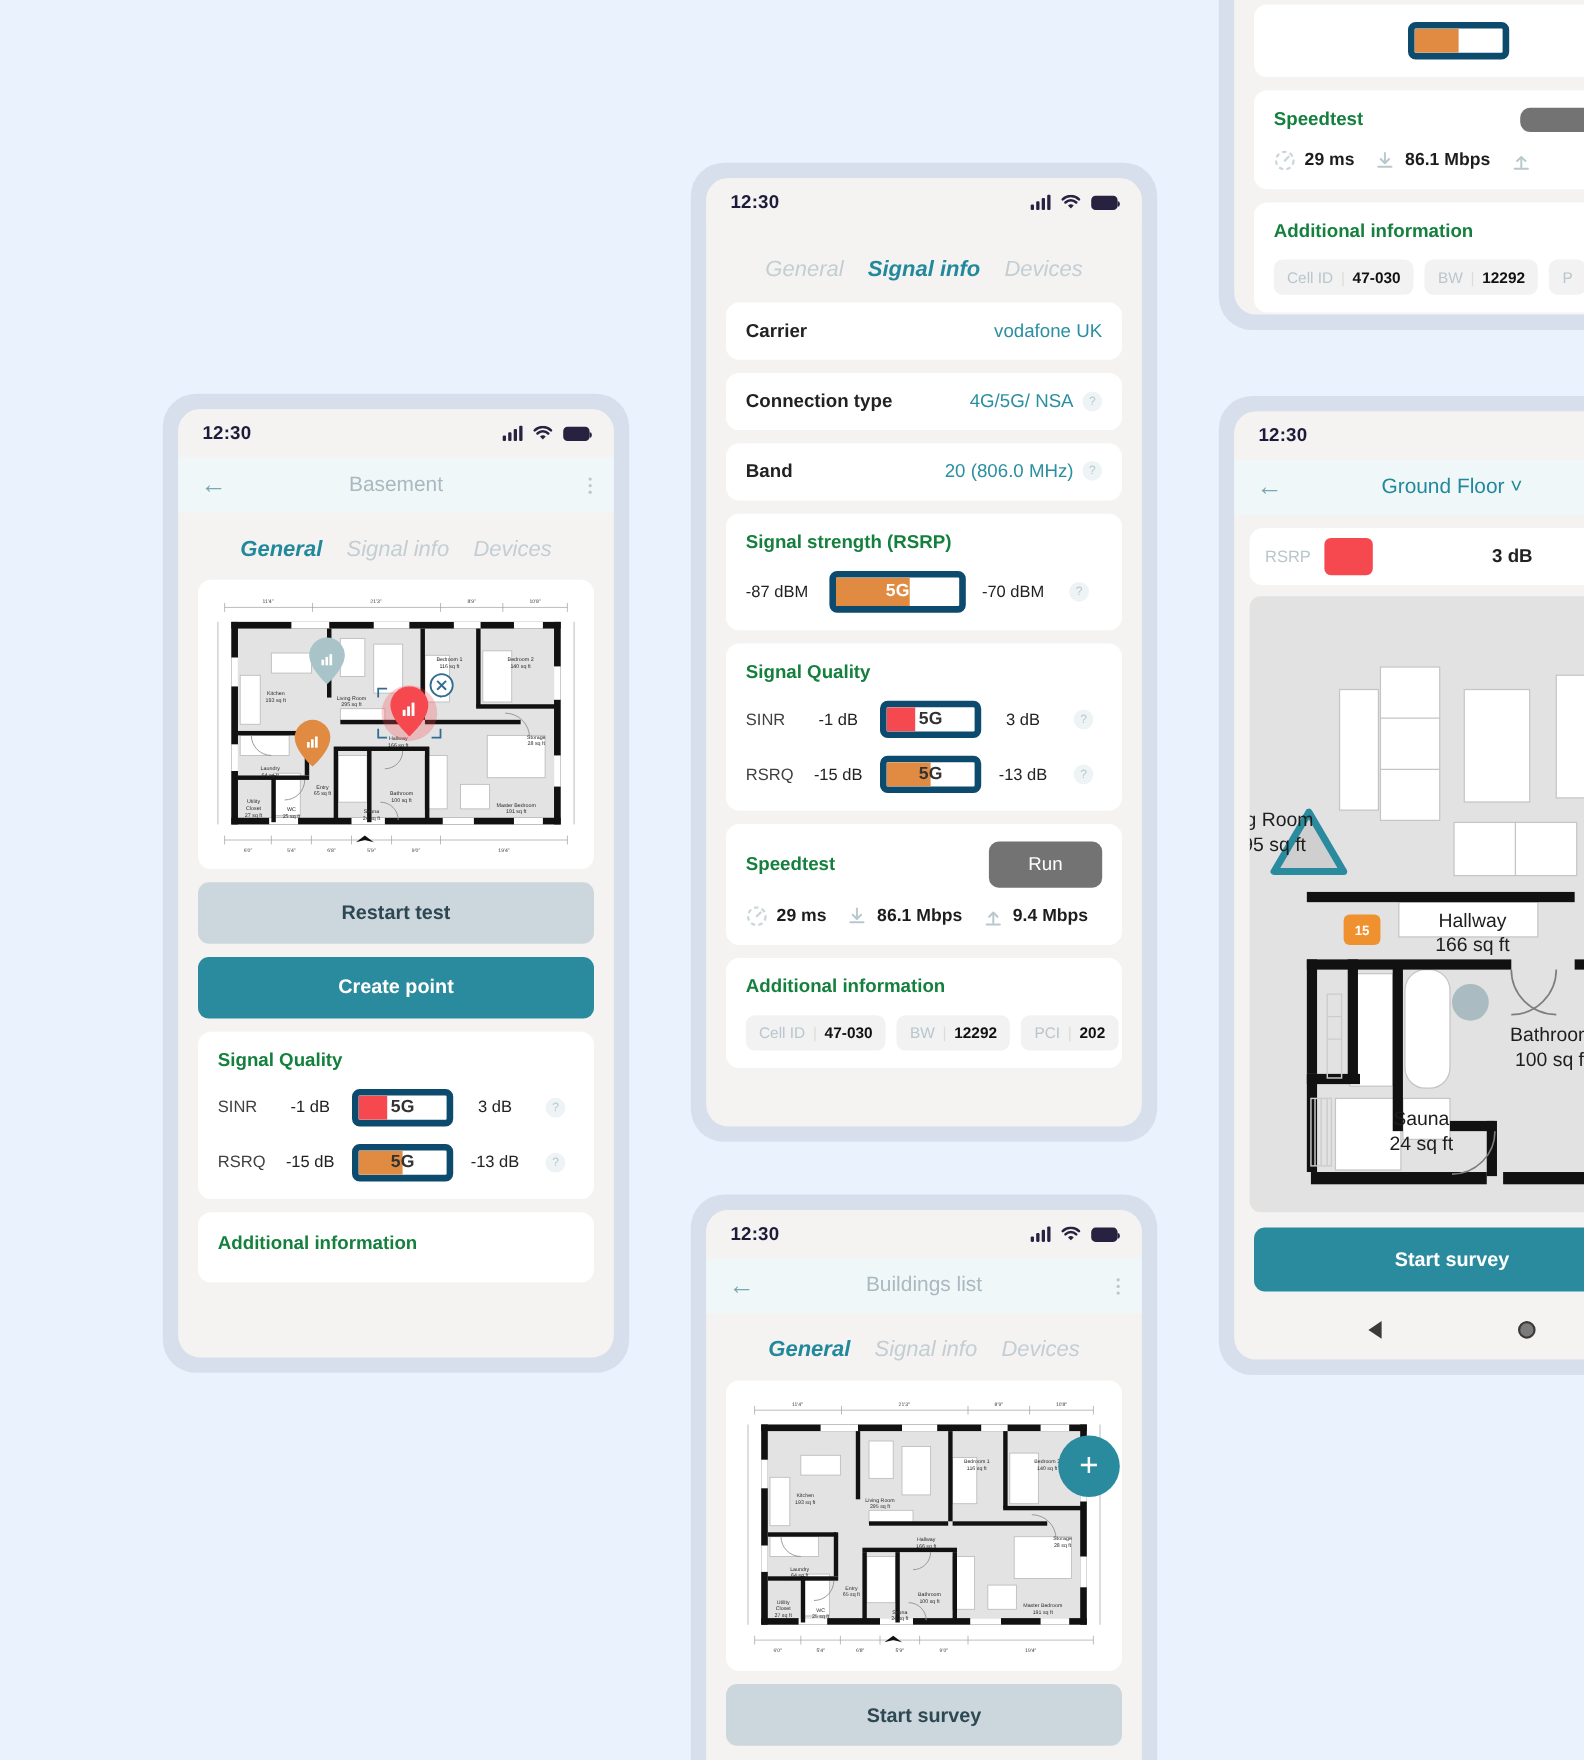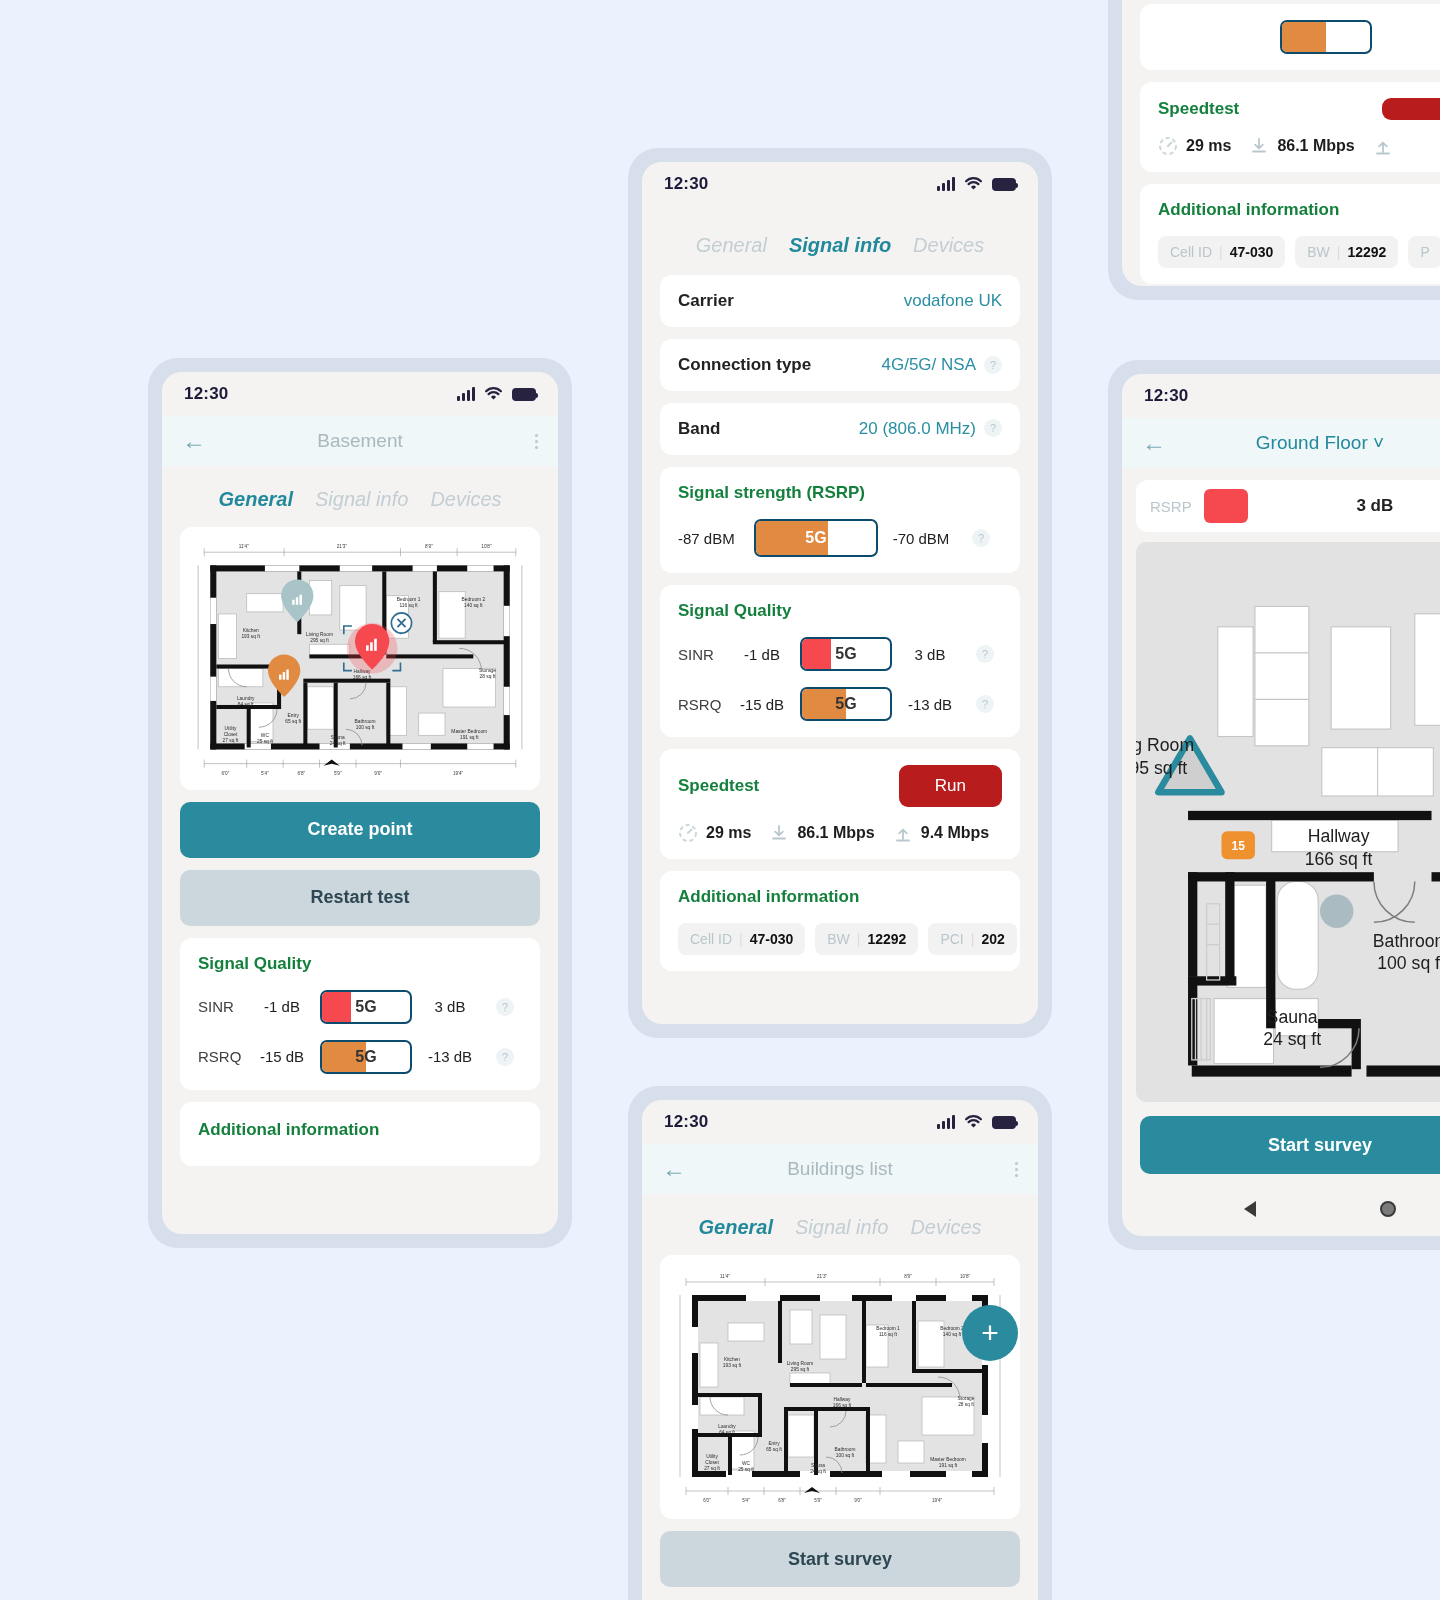--- a/index.html
+++ b/index.html
@@ -98,42 +98,42 @@
 
   
   .metric {
     display: flex; align-items: center; gap: 10px; margin-top: 16px;
   }
   .m-label { font-size: 15px; color: #404040; width: 46px; font-weight: 500; }
   .m-left  { font-size: 15px; color: #222; font-weight: 400; min-width: 56px; text-align: center;}
   .m-right { font-size: 15px; color: #222; font-weight: 500; min-width: 56px; text-align: center;}
   .gauge {
     position: relative; flex: 1; max-width: 92px; height: 34px;
-    background: #fff; border: 2px solid #0c4a6e; border-radius: 7px;
+    background: #fff; border: 6px solid #0c4a6e; border-radius: 7px;
     overflow: hidden; display: flex; align-items: center; justify-content: center;
   }
   .gauge .fill {
     position: absolute; left: 0; top: 0; bottom: 0;
   }
   .gauge .glabel {
     position: relative; font-size: 16px; font-weight: 600; color: #333; z-index: 2;
   }
 
   
   .btn {
     display: block; width: calc(100% - 36px); margin: 0 18px 12px;
     height: 56px; border-radius: 10px; border: none;
     font-size: 18px; font-weight: 600; cursor: pointer;
     font-family: "Liberation Sans", sans-serif;
   }
   .btn-primary { background: #2a8b9e; color: #fff; }
   .btn-ghost   { background: #ccd7dd; color: #2d4753; }
 
   .run-btn {
-    background: #b91c1c; color: #fff; border: none; border-radius: 9px;
+    background: #737373; color: #fff; border: none; border-radius: 9px;
     padding: 11px 36px; font-size: 17px; font-weight: 500; cursor: pointer;
     font-family: "Liberation Sans", sans-serif;
   }
 
   
   .speedstats { display: flex; align-items: center; gap: 18px; margin-top: 16px; }
   .ss { display: flex; align-items: center; gap: 8px; font-size: 16px; font-weight: 600; color: #1d1d1d; }
   .ss svg { flex: 0 0 auto; }
 
   
@@ -390,22 +390,22 @@
 
           <g>
             <circle cx="211" cy="87" r="10" fill="#ffffff" stroke="#2f6d92" stroke-width="1.6"></circle>
             <path d="M207 83 l8 8 M215 83 l-8 8" stroke="#2f6d92" stroke-width="1.8"></path>
           </g>
 
           <path d="M142 208 l0 14 l-8 6 l8 -2 l8 2 l-8 -6z" fill="#111"></path>
         </svg>
       </div>
 
+      <button class="btn btn-ghost">Restart test</button>
       <button class="btn btn-primary">Create point</button>
-      <button class="btn btn-ghost">Restart test</button>
 
       <div class="card">
         <div class="card-title">Signal Quality</div>
 
         <div class="metric">
           <span class="m-label">SINR</span>
           <span class="m-left">-1 dB</span>
           <span class="gauge">
             <span class="fill" style="width:33%;background:#f6484f"></span>
             <span class="glabel">5G</span>

